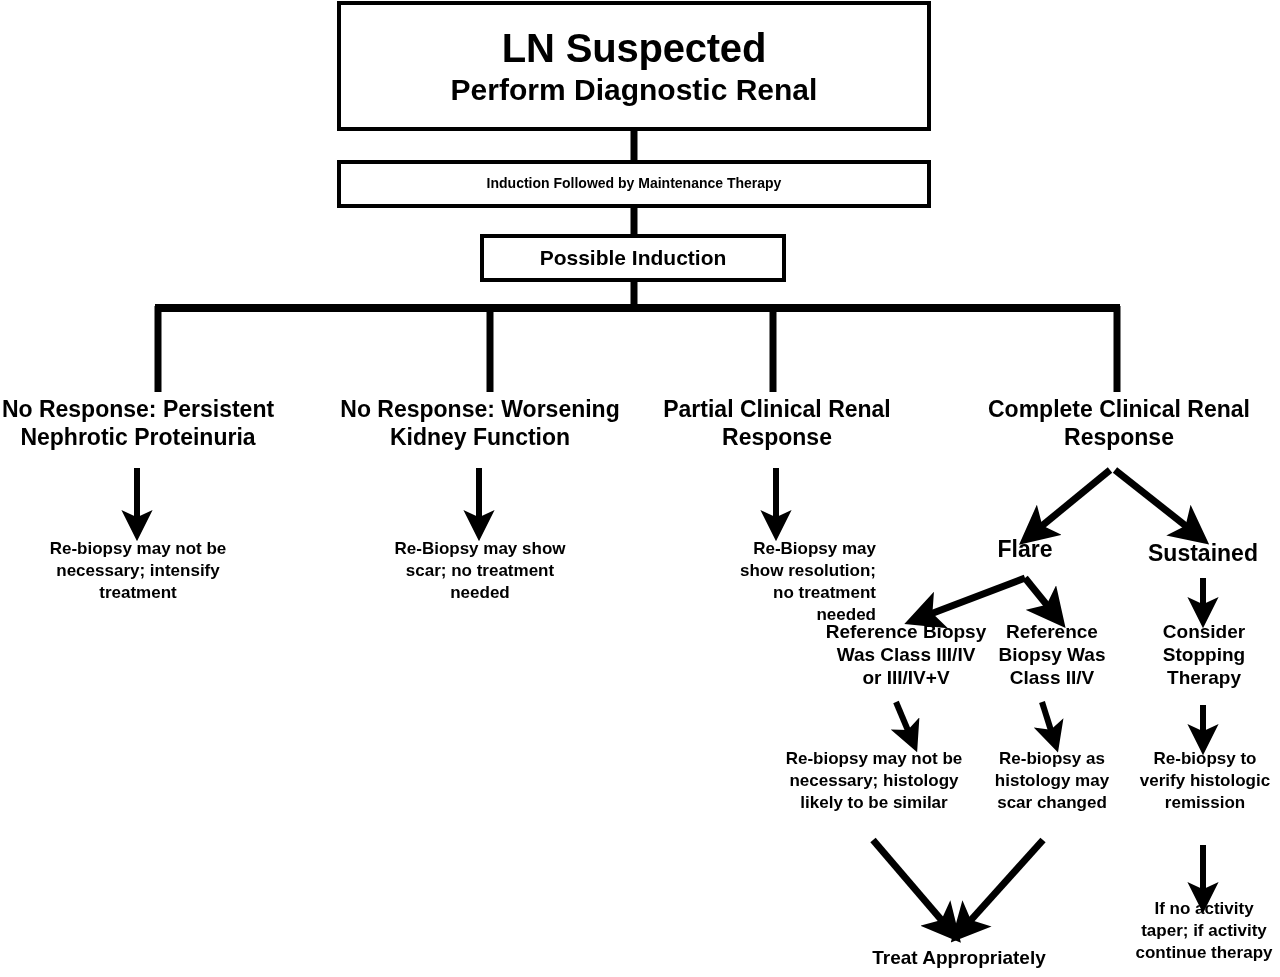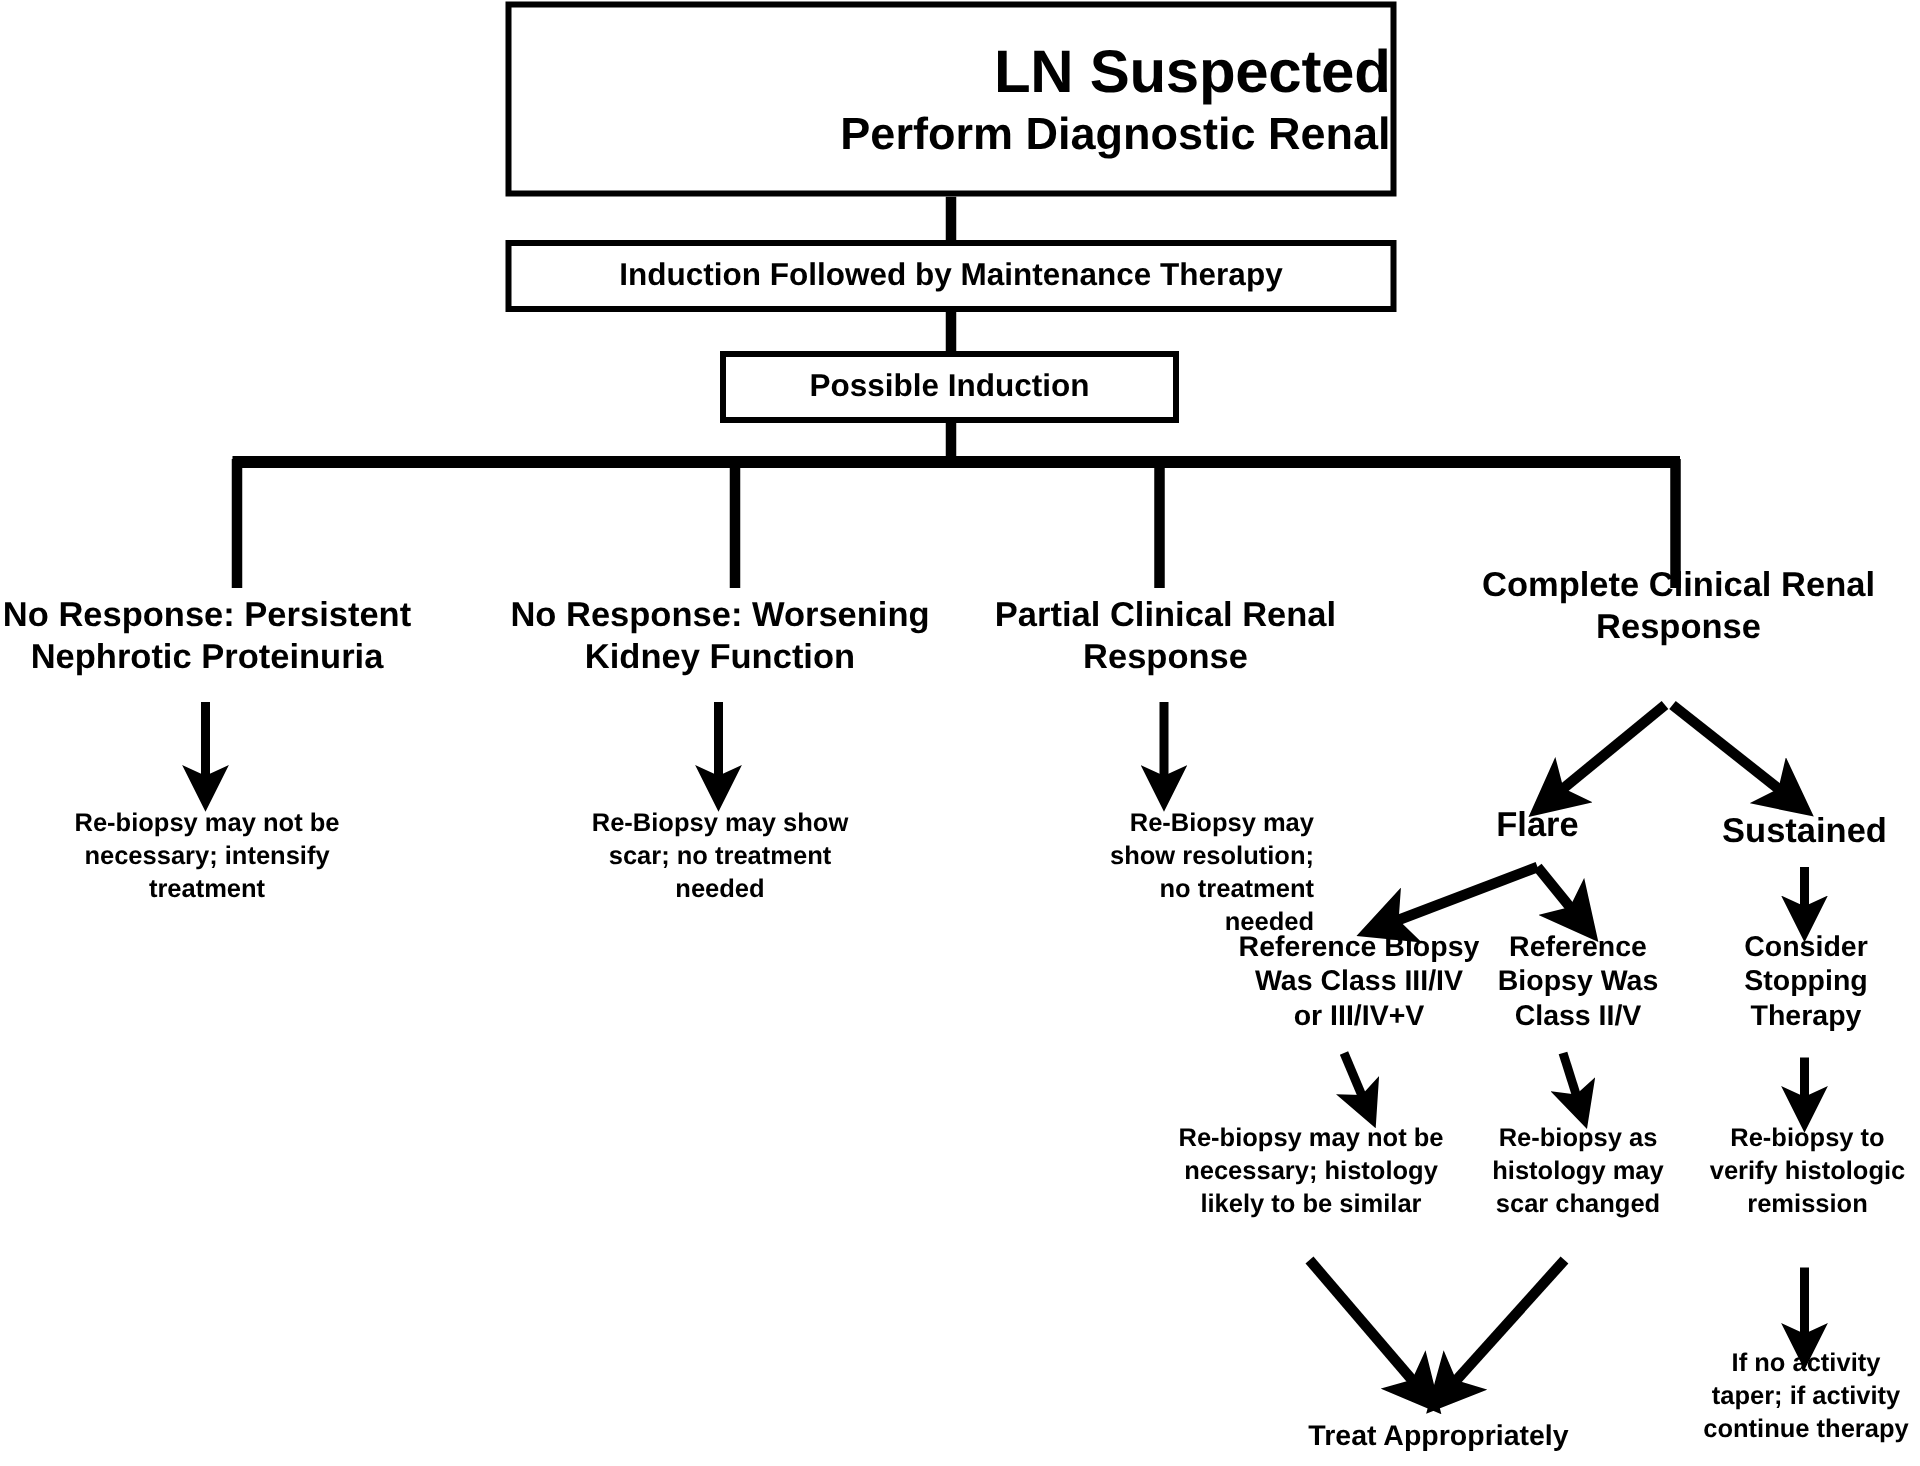--- a/index.html
+++ b/index.html
@@ -33,27 +33,27 @@
     align-items: center;
     justify-content: center;
     text-align: center;
     font-weight: bold;
     color: #000000;
     line-height: 1.12;
   }
   .box .line1 { display: block; }
   .box .line2 { display: block; }
   #box-ln-suspected {
-    left: 337px; top: 1px; width: 594px; height: 130px; align-items: flex-end;
+    left: 337px; top: 1px; width: 594px; height: 130px;
   }
   #box-ln-suspected .line1 { font-size: 40px; letter-spacing: -0.2px; }
   #box-ln-suspected .line2 { font-size: 30px; margin-top: 2px; }
   #box-induction {
     left: 337px; top: 160px; width: 594px; height: 48px;
-    font-size: 21px;
+    font-size: 14px;
   }
   #box-outcomes {
     left: 480px; top: 234px; width: 306px; height: 48px;
     font-size: 21px;
   }
   .textnode {
     position: absolute;
     box-sizing: border-box;
     text-align: center;
     font-weight: bold;
@@ -134,21 +134,21 @@
 
   <div class="textnode t-branch" style="left:-8px; top:396px; width:292px;">No Response: Persistent
 Nephrotic Proteinuria</div>
 
   <div class="textnode t-branch" style="left:334px; top:396px; width:292px;">No Response: Worsening
 Kidney Function</div>
 
   <div class="textnode t-branch" style="left:650px; top:396px; width:254px;">Partial Clinical Renal
 Response</div>
 
-  <div class="textnode t-branch" style="left:972px; top:376px; width:294px;">Complete Clinical Renal
+  <div class="textnode t-branch" style="left:972px; top:396px; width:294px;">Complete Clinical Renal
 Response</div>
 
   <div class="textnode t-leaf" style="left:10px; top:538px; width:256px;">Re-biopsy may not be
 necessary; intensify
 treatment</div>
 
   <div class="textnode t-leaf" style="left:362px; top:538px; width:236px;">Re-Biopsy may show
 scar; no treatment
 needed</div>
 

